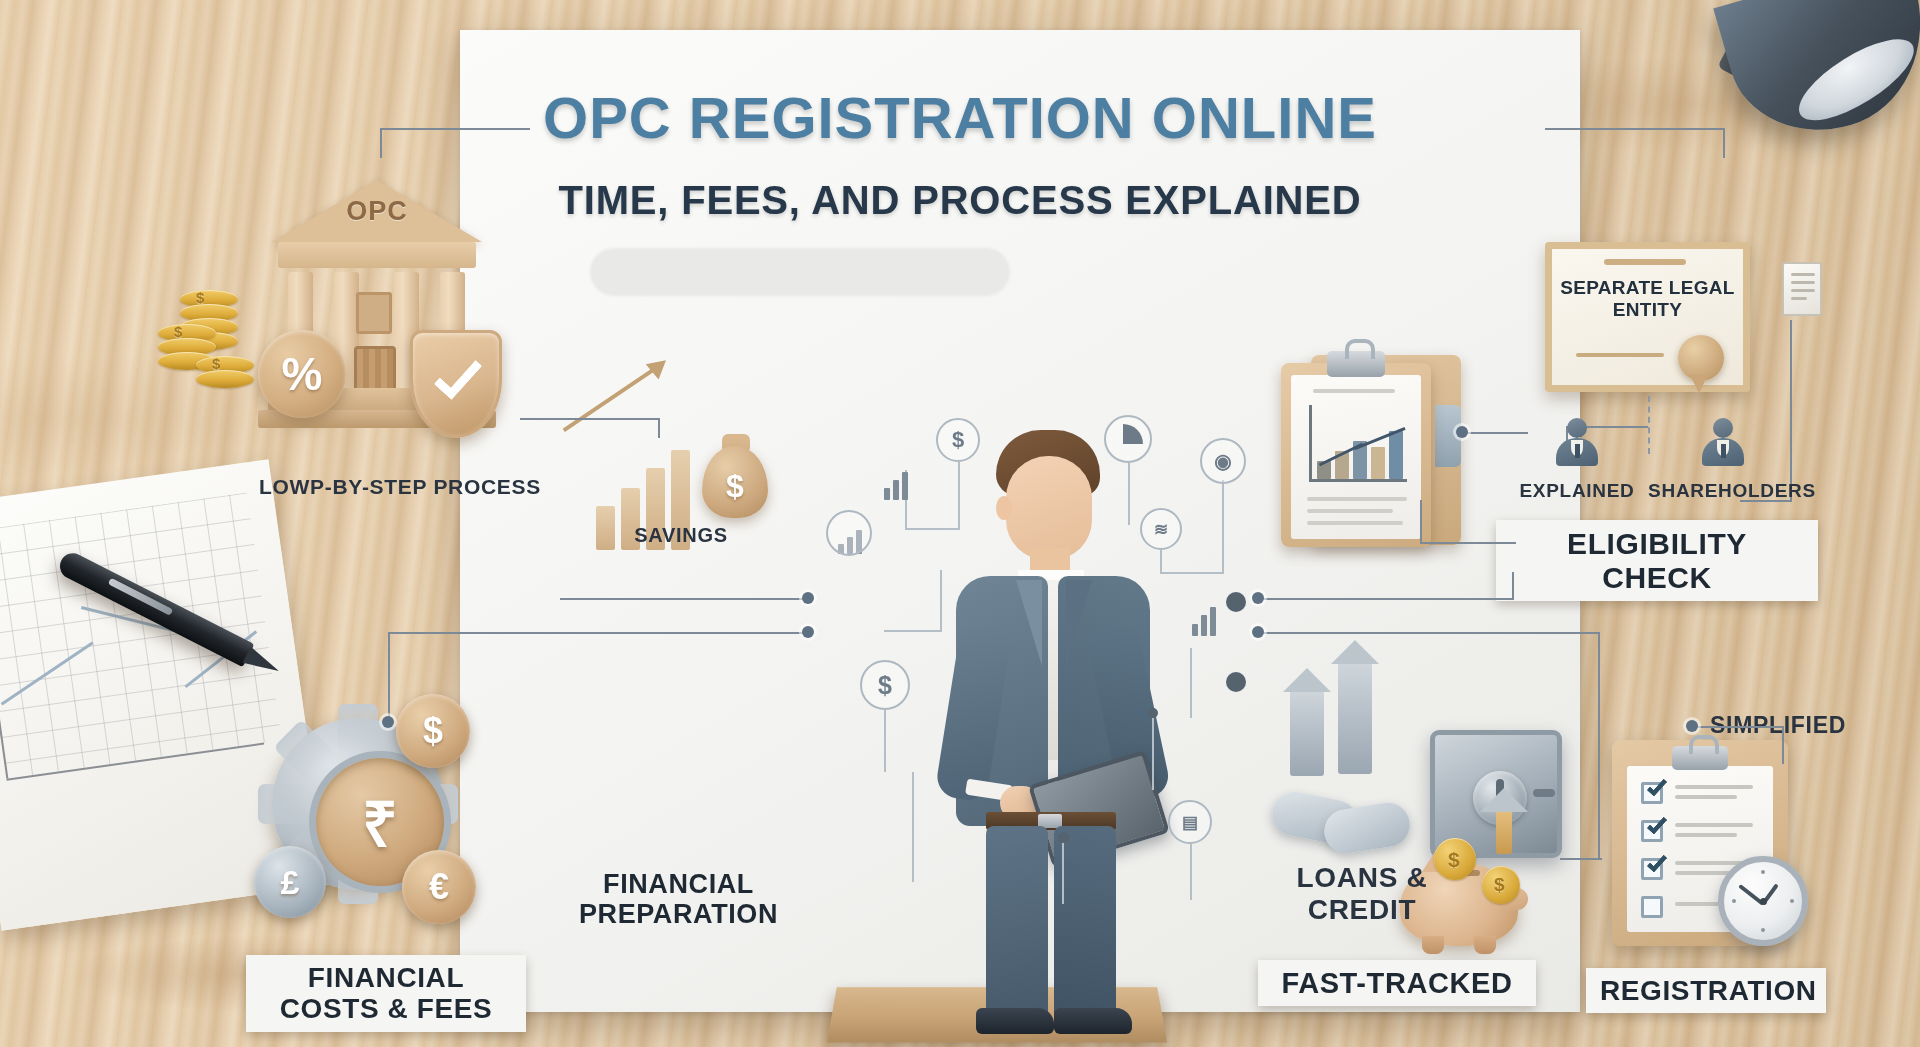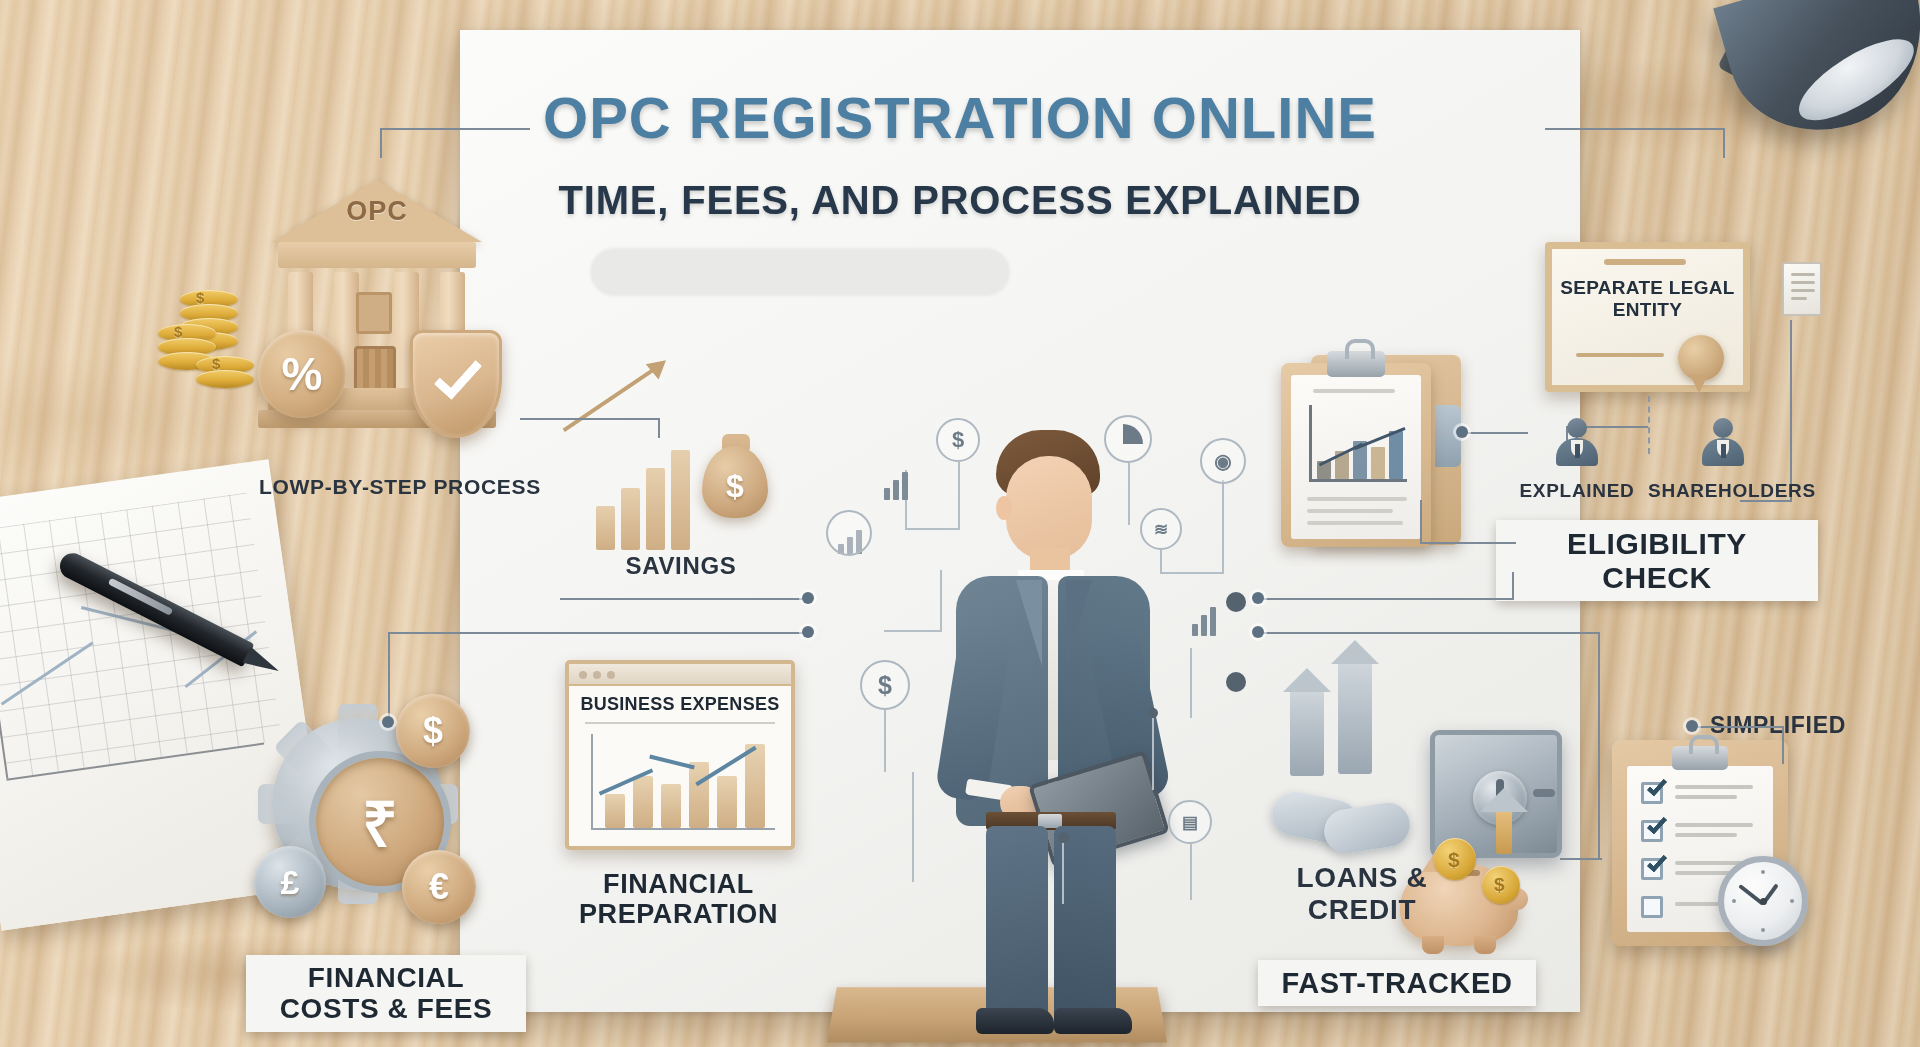--- a/index.html
+++ b/index.html
@@ -741,63 +741,41 @@
 
   <div class="savings-wrap">
     <div class="sv-bar" style="left:6px;  width:19px; height:44px;"></div>
     <div class="sv-bar" style="left:31px; width:19px; height:62px;"></div>
     <div class="sv-bar" style="left:56px; width:19px; height:82px;"></div>
     <div class="sv-bar" style="left:81px; width:19px; height:100px;"></div>
     <div class="sv-arrow"></div>
     <div class="money-bag-neck"></div>
     <div class="money-bag"></div>
   </div>
-  <div class="plain-label" style="left:586px;top:552px;width:190px;font-size:24px;">SAVINGS</div>
+  <div class="plain-label" style="left:586px;top:524px;width:190px;font-size:20px;">SAVINGS</div>
 
   <div class="gear-wrap">
     <div class="gear">
       <div class="gear-tooth" style="transform:rotate(0deg);"></div>
       <div class="gear-tooth" style="transform:rotate(45deg);"></div>
       <div class="gear-tooth" style="transform:rotate(90deg);"></div>
       <div class="gear-tooth" style="transform:rotate(135deg);"></div>
       <div class="gear-hole">₹</div>
     </div>
     <div class="cur-coin" style="left:146px;top:-6px;width:74px;height:74px;font-size:36px;
          background:radial-gradient(circle at 35% 28%,#e9cfa9 0%,#cfa97e 58%,#ae8559 100%);">$</div>
     <div class="cur-coin" style="left:4px;top:146px;width:72px;height:72px;font-size:34px;
          background:radial-gradient(circle at 35% 28%,#dde4e9 0%,#a8b4be 58%,#7f8d98 100%);">£</div>
     <div class="cur-coin" style="left:152px;top:150px;width:74px;height:74px;font-size:36px;
          background:radial-gradient(circle at 35% 28%,#e9cfa9 0%,#cfa97e 58%,#ae8559 100%);">€</div>
   </div>
 
   <div class="chip" style="left:246px;top:955px;width:280px;font-size:28px;">FINANCIAL
 COSTS &amp; FEES</div>
 
-  <div class="bexp">
-    <div class="bexp-bar">
-      <div class="bexp-dot" style="left:10px;"></div>
-      <div class="bexp-dot" style="left:24px;"></div>
-      <div class="bexp-dot" style="left:38px;"></div>
-    </div>
-    <div class="bexp-title">BUSINESS EXPENSES</div>
-    <div class="bexp-rule"></div>
-    <div class="bexp-axis-y"></div>
-    <div class="bexp-axis-x"></div>
-    <div class="bexp-bar-col" style="left:36px;  width:20px; height:34px;"></div>
-    <div class="bexp-bar-col" style="left:64px;  width:20px; height:52px;"></div>
-    <div class="bexp-bar-col" style="left:92px;  width:20px; height:44px;"></div>
-    <div class="bexp-bar-col" style="left:120px; width:20px; height:66px;"></div>
-    <div class="bexp-bar-col" style="left:148px; width:20px; height:52px;"></div>
-    <div class="bexp-bar-col" style="left:176px; width:20px; height:84px;"></div>
-    <div class="bexp-trend">
-      <div class="conn h" style="left:0;top:44px;width:58px;transform:rotate(-24deg);background:#5d86a3;height:4px;"></div>
-      <div class="conn h" style="left:52px;top:24px;width:46px;transform:rotate(14deg);background:#5d86a3;height:4px;"></div>
-      <div class="conn h" style="left:94px;top:28px;width:70px;transform:rotate(-32deg);background:#5d86a3;height:4px;"></div>
-    </div>
-  </div>
 
   <div class="chip" style="left:556px;top:862px;width:245px;font-size:27px;background:transparent;box-shadow:none;">FINANCIAL
 PREPARATION</div>
 
   <div class="man">
     <div class="m-hair"></div>
     <div class="m-head"></div>
     <div class="m-ear"></div>
     <div class="m-neck"></div>
     <div class="m-shirt"></div>
@@ -989,20 +967,21 @@
     <div class="clock-mark" style="left:37px;top:8px;"></div>
     <div class="clock-mark" style="left:37px;top:66px;"></div>
     <div class="clock-mark" style="left:8px;top:37px;"></div>
     <div class="clock-mark" style="left:66px;top:37px;"></div>
     <div class="clock-hand" style="left:37px;top:18px;width:4px;height:24px;transform:rotate(36deg);"></div>
     <div class="clock-hand" style="left:37px;top:12px;width:4px;height:30px;transform:rotate(-52deg);"></div>
     <div class="clock-pin"></div>
   </div>
 
   <div class="plain-label" style="left:1710px;top:712px;width:200px;font-size:23px;text-align:left;">SIMPLIFIED</div>
+  <div class="chip" style="left:1586px;top:968px;width:240px;font-size:28px;">REGISTRATION</div>
 
   <div class="conn h" style="left:520px;top:418px;width:140px;"></div>
   <div class="conn v" style="left:658px;top:418px;height:20px;"></div>
 
   <div class="conn h" style="left:560px;top:598px;width:250px;"></div>
   <div class="dot" style="left:802px;top:592px;"></div>
 
   <div class="conn h" style="left:388px;top:632px;width:420px;"></div>
   <div class="conn v" style="left:388px;top:632px;height:90px;"></div>
   <div class="dot" style="left:802px;top:626px;"></div>

